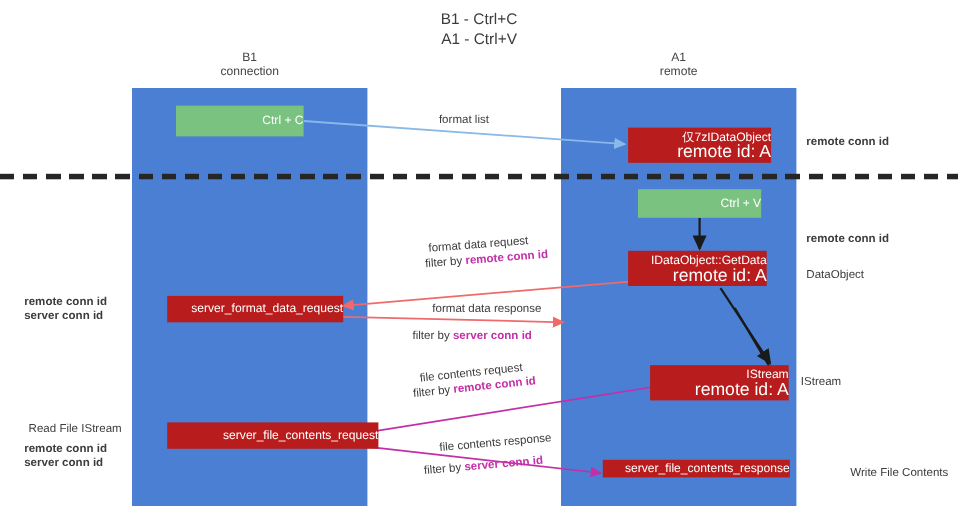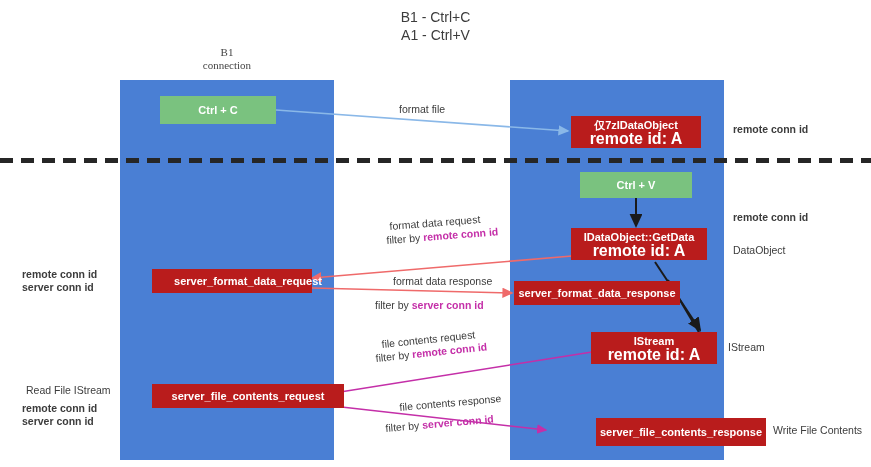--- a/index.html
+++ b/index.html
@@ -19,24 +19,23 @@
 
   
   .diagram-title{
     position:absolute;left:0;top:8px;width:871px;text-align:center;
     color:#3c3c3c;font-size:14px;line-height:18px;white-space:pre-line;
   }
 
   
   .box{
     position:absolute;display:flex;flex-direction:column;
-    align-items:center;justify-content:center;
+    align-items:flex-end;justify-content:center;
     color:#ffffff;font-size:11px;line-height:13px;text-align:center;
     box-sizing:border-box;
-    font-weight:bold;
   }
   .box.green{background:#7ac27f;}
   .box.orange{background:#b91c1c;}
   .box .l2{font-size:16px;}
 
   
   .dashed-sep{
     position:absolute;left:0;top:158px;width:871px;height:5px;
     background:repeating-linear-gradient(to right,#262626 0px,#262626 13px,
       rgba(0,0,0,0) 13px,rgba(0,0,0,0) 21px);
@@ -58,22 +57,24 @@
 <body>
 
 <div id="stage">
 
   <div class="diagram-title">B1 - Ctrl+C
 A1 - Ctrl+V</div>
 
   <div class="column" style="left:120px;top:80px;width:214px;height:380px;"></div>
   <div class="column" style="left:510px;top:80px;width:214px;height:380px;"></div>
 
-  <div class="col-title" style="left:120px;top:46px;width:214px;font-family:Liberation Serif, serif;">B1
+  <div class="col-title" style="left:120px;top:46px;width:214px;">B1
 connection</div>
+  <div class="col-title" style="left:510px;top:46px;width:214px;">A1
+remote</div>
 
   <svg class="wires" viewBox="0 0 871 467">
     <defs>
       <marker id="ah-blue" markerWidth="7" markerHeight="7" refX="6" refY="3.2" orient="auto">
         <path d="M0,0 L7,3.2 L0,6.4 z" fill="#8ab8e8"></path>
       </marker>
       <marker id="ah-red" markerWidth="7" markerHeight="7" refX="6" refY="3.2" orient="auto">
         <path d="M0,0 L7,3.2 L0,6.4 z" fill="#ef6a6a"></path>
       </marker>
       <marker id="ah-dark" markerWidth="7" markerHeight="7" refX="6" refY="3.2" orient="auto">
@@ -109,47 +110,44 @@
 
   <div class="box orange" style="left:571px;top:116px;width:130px;height:32px;">
     <span>仅7zIDataObject</span>
     <span class="l2">remote id: A</span>
   </div>
 
   <div class="box green" style="left:580px;top:172px;width:112px;height:26px;">
     <span>Ctrl + V</span>
   </div>
 
-  <div class="box orange" style="left:571px;top:228px;width:136px;height:32px;">
+  <div class="box orange" style="left:571px;top:228px;width:126px;height:32px;">
     <span>IDataObject::GetData</span>
     <span class="l2">remote id: A</span>
   </div>
 
   <div class="box orange" style="left:591px;top:332px;width:126px;height:32px;">
     <span>IStream</span>
     <span class="l2">remote id: A</span>
   </div>
 
   <div class="box orange" style="left:152px;top:269px;width:160px;height:24px;padding-left:32px;">
     <span>server_format_data_request</span>
   </div>
 
-  <div class="box orange" style="left:514px;top:281px;width:166px;height:24px;">
-    <span>server_format_data_response</span>
-  </div>
 
   <div class="box orange" style="left:152px;top:384px;width:192px;height:24px;">
     <span>server_file_contents_request</span>
   </div>
 
-  <div class="box orange" style="left:548px;top:418px;width:170px;height:28px;margin-left:48px;">
+  <div class="box orange" style="left:548px;top:418px;width:170px;height:16px;">
     <span>server_file_contents_response</span>
   </div>
 
-  <div class="anno" style="left:399px;top:103px;">format file</div>
+  <div class="anno" style="left:399px;top:103px;">format list</div>
 
   <div class="anno rot" style="left:389px;top:220px;transform:rotate(-4.5deg);">
     <span>format data request</span>
   </div>
   <div class="anno rot" style="left:386px;top:234px;transform:rotate(-4.5deg);">
     <span class="plain">filter by </span><span class="magenta">remote conn id</span>
   </div>
 
   <div class="anno" style="left:393px;top:275px;">format data response</div>
   <div class="anno" style="left:375px;top:299px;">

